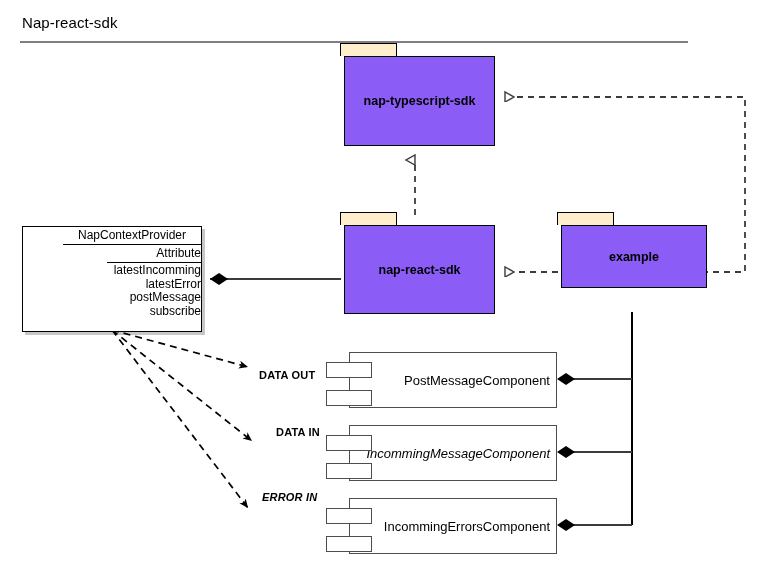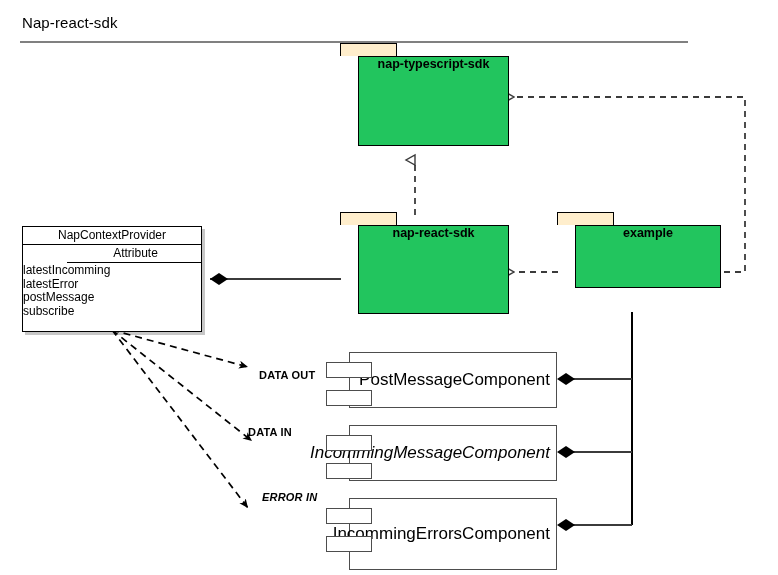--- a/index.html
+++ b/index.html
@@ -56,83 +56,84 @@
     left: 0;
     top: 0;
     height: 13px;
     background: #ffeecc;
     border: 1.6px solid #000000;
     border-bottom: none;
     box-sizing: border-box;
   }
   .pkg .body {
     position: absolute;
-    left: 18px;
-    background: #22c55e;
+    left: 4px;
+    background: #8b5cf6;
     border: 1.6px solid #000000;
     box-sizing: border-box;
     display: flex;
-    align-items: flex-start;
+    align-items: center;
     justify-content: center;
   }
   .pkg .body .label {
     font-size: 12.5px;
     font-weight: bold;
     color: #000000;
     white-space: nowrap;
   }
 
   
   .classbox {
     position: absolute;
     background: #ffffff;
     border: 1.7px solid #000000;
     box-sizing: border-box;
     box-shadow: 3px 3px 0 0 rgba(0,0,0,0.22);
+    padding-left: 40px;
   }
   .classbox .cls-title {
     text-align: center;
     font-size: 12px;
     color: #000000;
     padding: 1px 0 2px 0;
     border-bottom: 1.7px solid #000000;
     line-height: 14px;
   }
   .classbox .cls-attr {
-    text-align: center;
+    text-align: right;
     font-size: 12px;
     color: #000000;
     padding: 1px 0 2px 3px;
     border-bottom: 1.7px solid #000000;
     line-height: 14px;
     margin-left: 44px;
   }
   .classbox .cls-members {
     padding: 1px 0 2px 0;
   }
   .classbox .cls-members .member {
-    text-align: left;
+    text-align: right;
     font-size: 12px;
     line-height: 13.6px;
     color: #000000;
     white-space: nowrap;
   }
 
   
   .component {
     position: absolute;
     background: #ffffff;
     border: 1.6px solid #4d4d4d;
     box-sizing: border-box;
     display: flex;
     align-items: center;
     justify-content: flex-end;
   }
   .component .comp-label {
-    font-size: 17px;
+    font-size: 13px;
     color: #000000;
     white-space: nowrap;
     padding-right: 6px;
   }
   .comp-tab {
     position: absolute;
     width: 46px;
     height: 16px;
     background: #ffffff;
     border: 1.6px solid #4d4d4d;
@@ -251,23 +252,23 @@
   </div>
   <div class="comp-tab" style="left:326px; top:362px;"></div>
   <div class="comp-tab" style="left:326px; top:390px;"></div>
 
   <div class="component" style="left:349px; top:425px; width:208px; height:56px;font-style:italic;">
     <span class="comp-label">IncommingMessageComponent</span>
   </div>
   <div class="comp-tab" style="left:326px; top:435px;"></div>
   <div class="comp-tab" style="left:326px; top:463px;"></div>
 
-  <div class="component" style="left:349px; top:498px; width:208px; height:72px;">
+  <div class="component" style="left:349px; top:498px; width:208px; height:56px;">
     <span class="comp-label">IncommingErrorsComponent</span>
   </div>
   <div class="comp-tab" style="left:326px; top:508px;"></div>
   <div class="comp-tab" style="left:326px; top:536px;"></div>
 
   <div class="edge-label" style="left:259px; top:369px;">DATA OUT</div>
-  <div class="edge-label" style="left:248px; top:426px;">DATA IN</div>
+  <div class="edge-label" style="left:276px; top:426px;">DATA IN</div>
   <div class="edge-label" style="left:262px; top:491px;font-style:italic;">ERROR IN</div>
 
 </div>
 
 </body></html>

